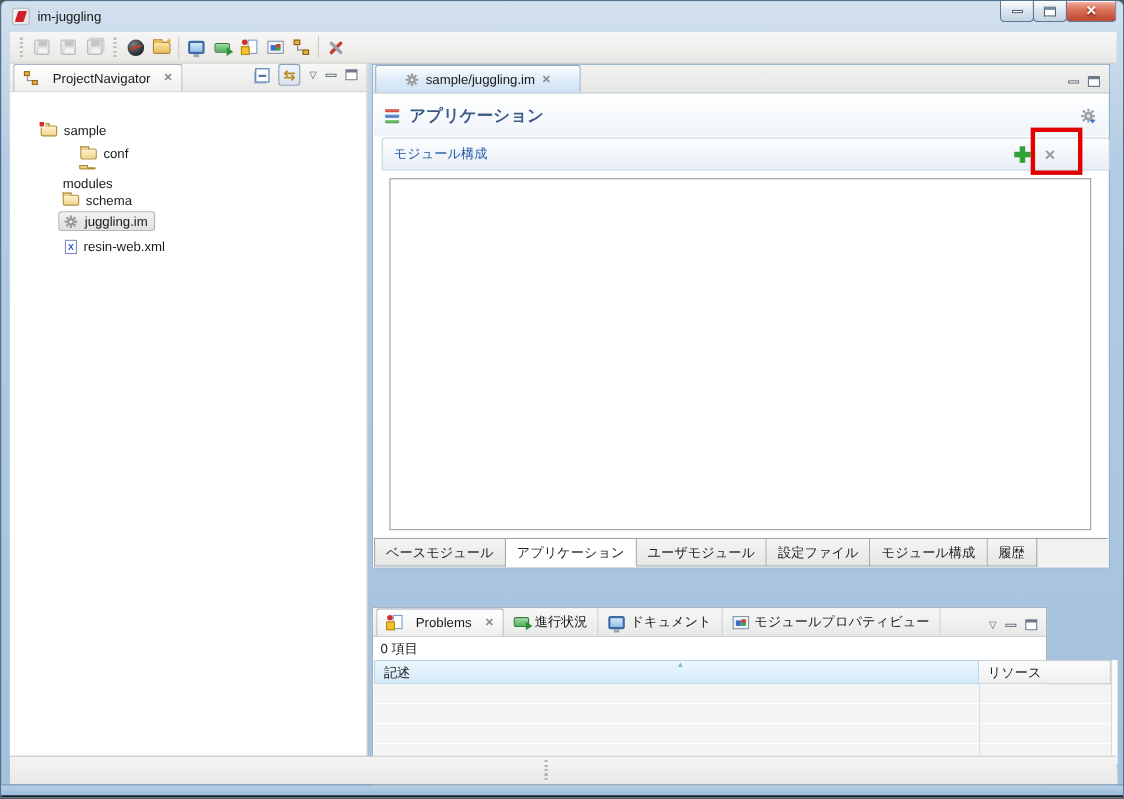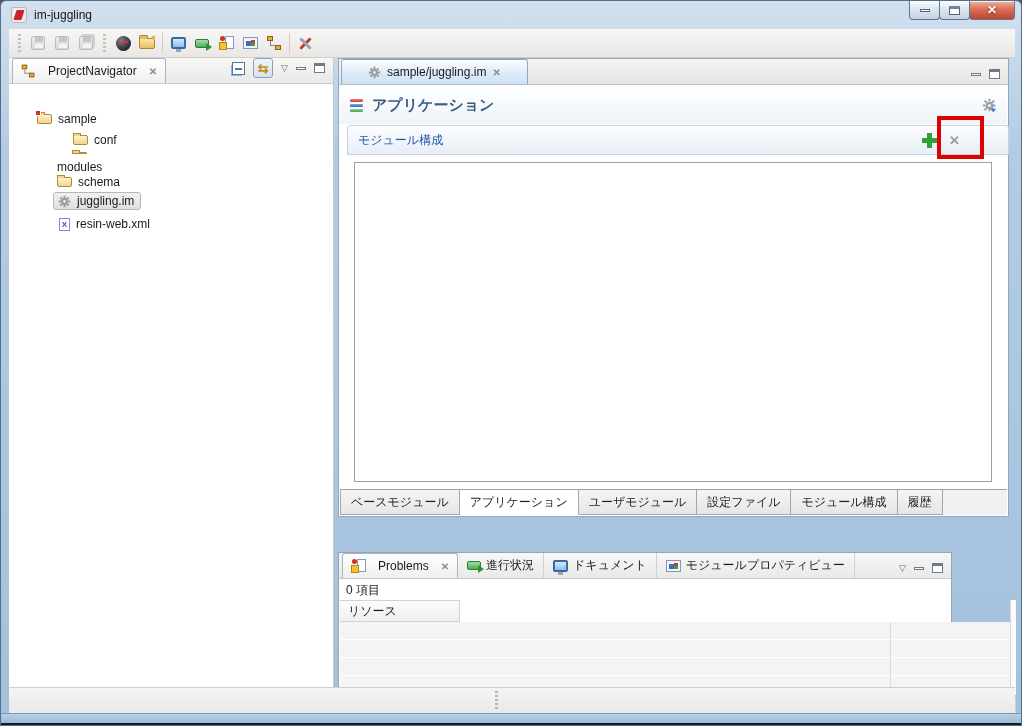--- a/index.html
+++ b/index.html
@@ -406,20 +406,24 @@
       <div class="hdr-icons">
         <span class="gdrop">▽</span>
         <span class="gmin"></span>
         <span class="gmax"></span>
       </div>
     </div>
 
     <div class="count-label">0 項目</div>
 
     <div class="tbl-header">
+      <div class="th1">
+        <span>記述</span>
+        <span class="sort">▲</span>
+      </div>
       <div class="th2">
         <span>リソース</span>
       </div>
     </div>
     <div class="tbl-body"></div>
     <div class="tbl-colline"></div>
     <div class="tbl-vstrip"></div>
 
     <div class="hscroll">
       <span class="sarrow">◄</span>

